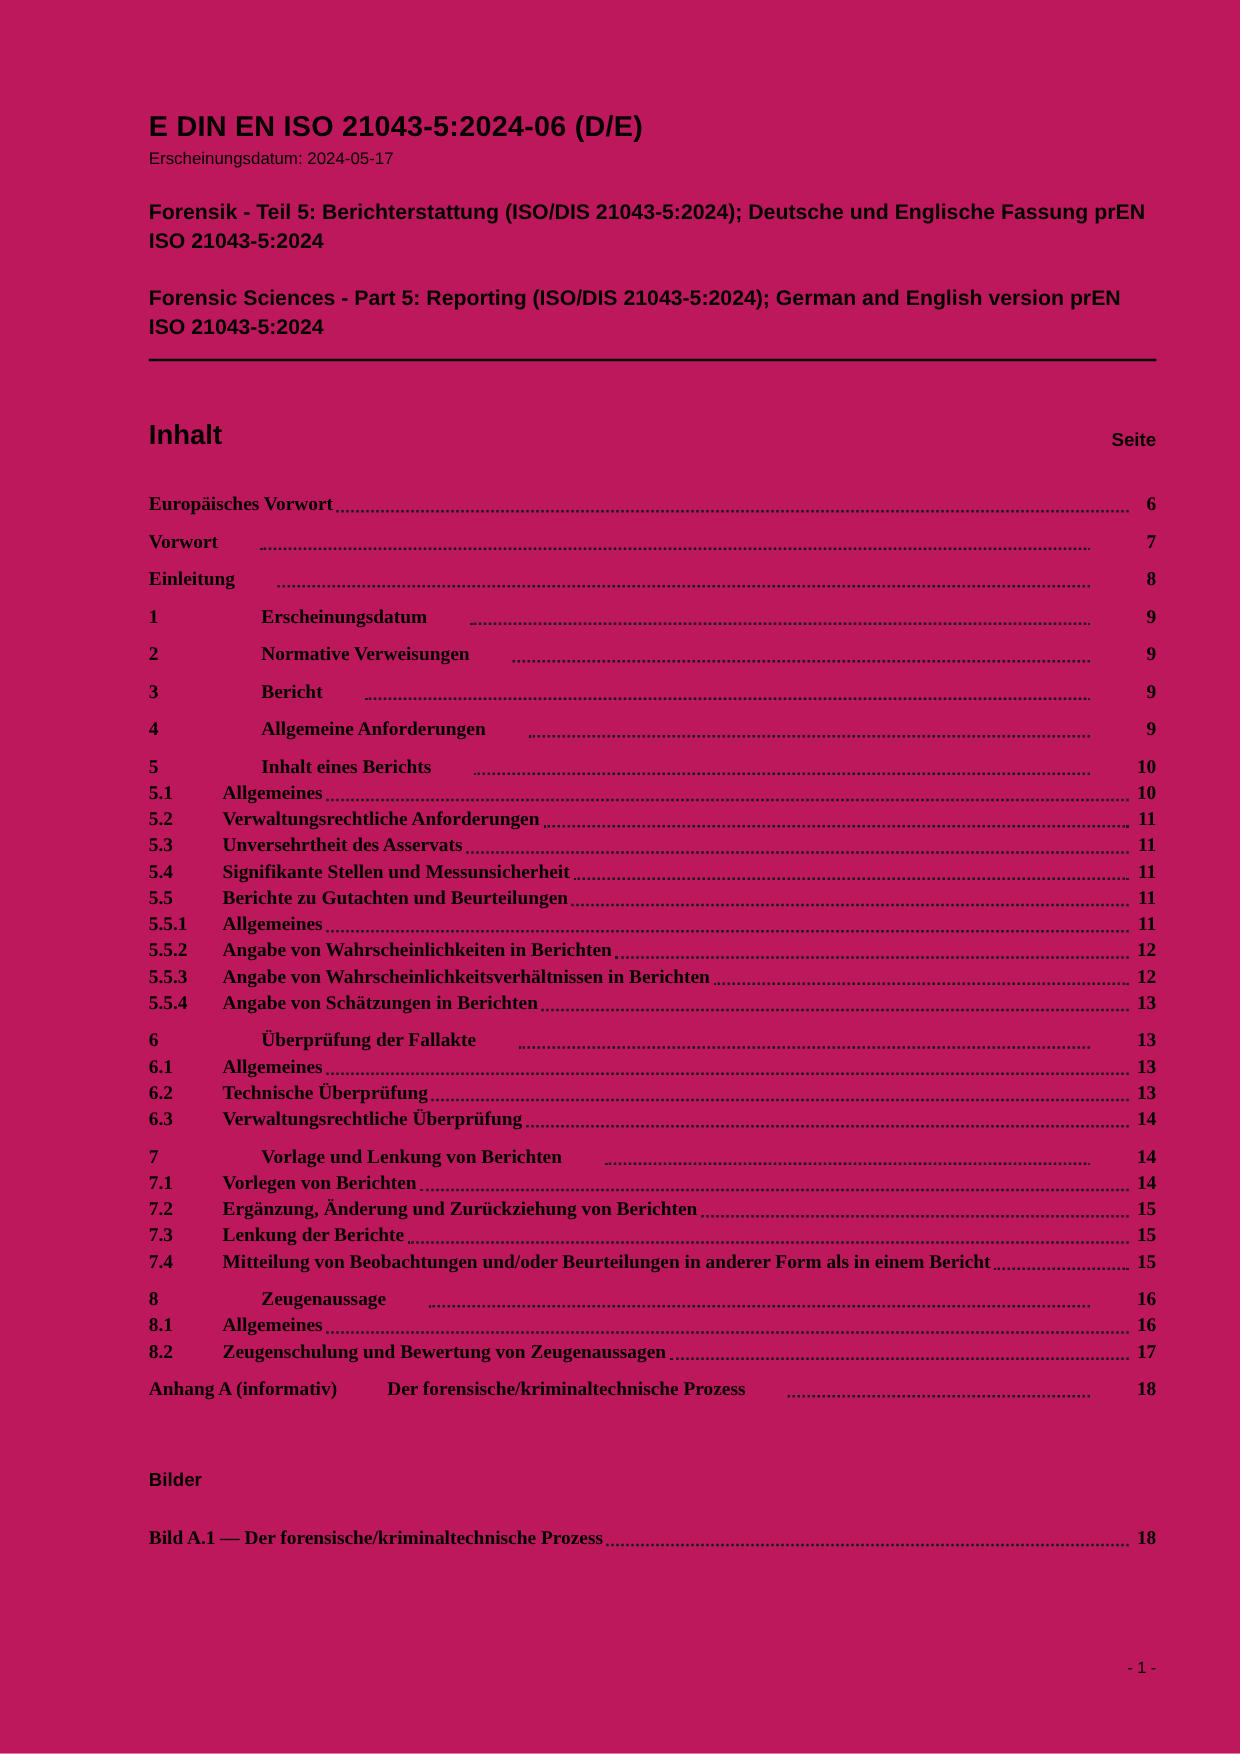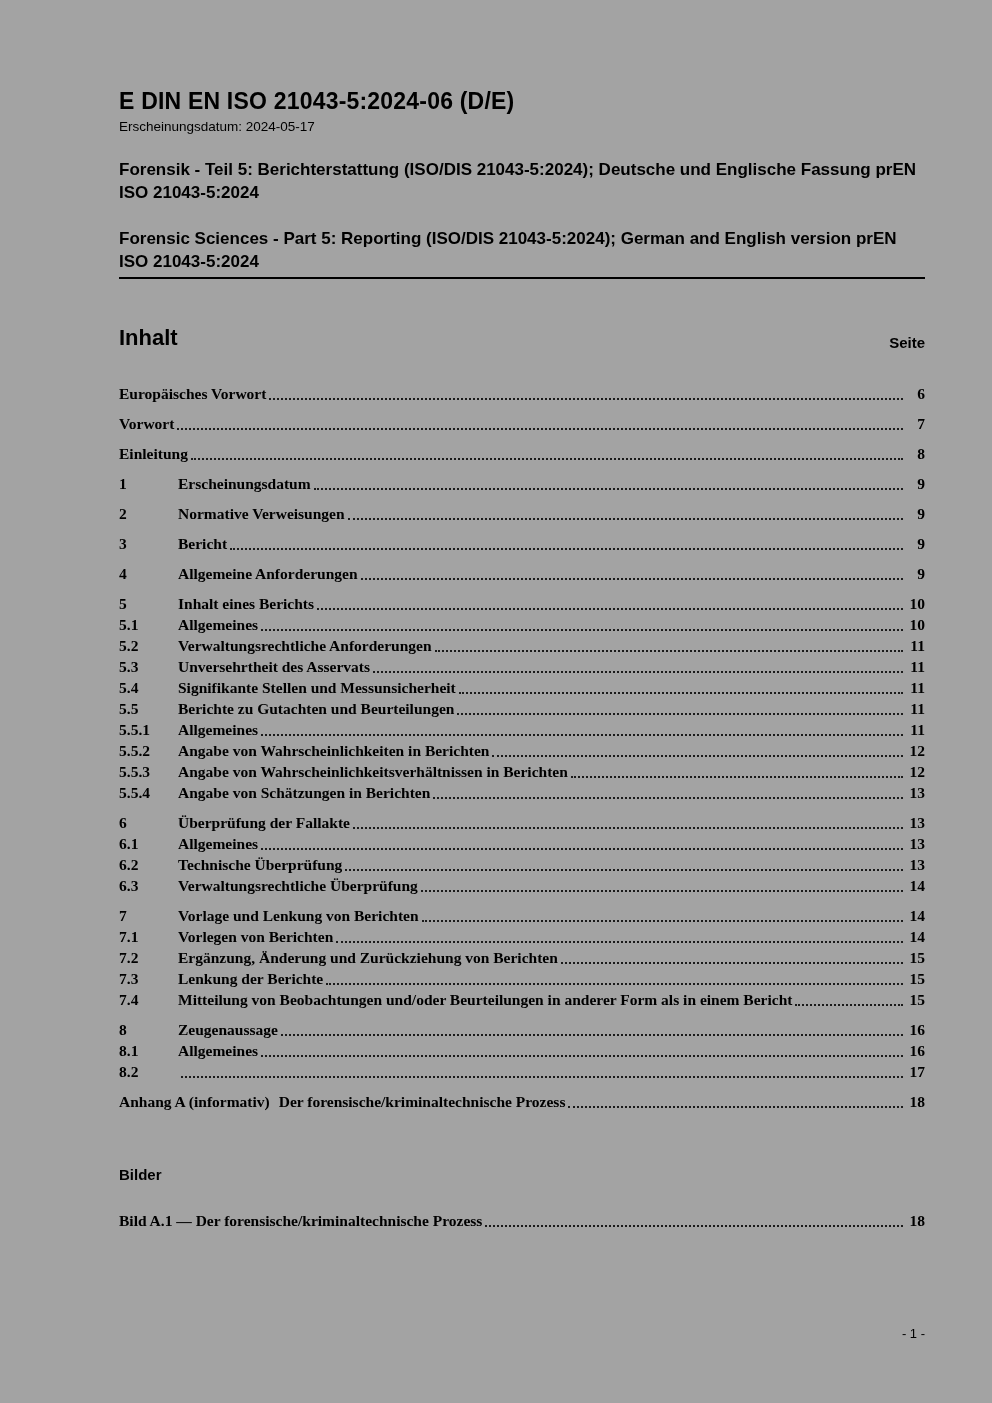--- a/index.html
+++ b/index.html
@@ -7,21 +7,21 @@
   body {
     width: 992px;
     font-family: "Liberation Sans", sans-serif;
     color: #000000;
     -webkit-font-smoothing: antialiased;
   }
   .page {
     position: relative;
     width: 992px;
     height: 1403px;
-    background: #a3a3a3;
+    background: #be185d;
     padding: 88px 67px 0 119px;
     overflow: hidden;
   }
   .doc-number {
     font-size: 23px;
     font-weight: bold;
     letter-spacing: 0.2px;
   }
   .release {
     font-size: 13.5px;
@@ -31,21 +31,21 @@
     font-size: 17px;
     font-weight: bold;
     line-height: 1.35;
     margin-top: 25px;
   }
   .title-en {
     font-size: 17px;
     font-weight: bold;
     line-height: 1.35;
     margin-top: 23px;
-    padding-bottom: 3px;
+    padding-bottom: 13px;
     border-bottom: 2px solid #000000;
   }
   .toc-header {
     display: flex;
     justify-content: space-between;
     align-items: flex-end;
     margin-top: 46px;
   }
   .toc-title { font-size: 22px; font-weight: bold; }
   .seite-label { font-size: 15px; font-weight: bold; }
@@ -53,21 +53,21 @@
     margin-top: 32px;
     font-family: "Liberation Serif", serif;
     font-weight: bold;
     font-size: 15.5px;
   }
   .toc-row {
     display: flex;
     align-items: flex-end;
     line-height: 21px;
   }
-  .toc-row.spaced { margin-top: 9px; }
+  .toc-row.spaced { margin-top: 9px; gap: 31px; }
   .num {
     flex: none;
     min-width: 59px;
     padding-right: 9px;
   }
   .num:empty { display: none; }
   .label { flex: 0 1 auto; }
   .dots {
     flex: 1 1 12px;
     min-width: 12px;
@@ -275,20 +275,21 @@
       <span class="pagenum">16</span>
     </div>
       <div class="toc-row">
       <span class="num">8.1</span>
       <span class="label">Allgemeines</span>
       <span class="dots"></span>
       <span class="pagenum">16</span>
     </div>
       <div class="toc-row">
       <span class="num">8.2</span>
+      <span class="label">Zeugenschulung und Bewertung von Zeugenaussagen</span>
       <span class="dots"></span>
       <span class="pagenum">17</span>
     </div>
       <div class="toc-row spaced">
       <span class="num">Anhang A (informativ)</span>
       <span class="label">Der forensische/kriminaltechnische Prozess</span>
       <span class="dots"></span>
       <span class="pagenum">18</span>
     </div>
   </div>

